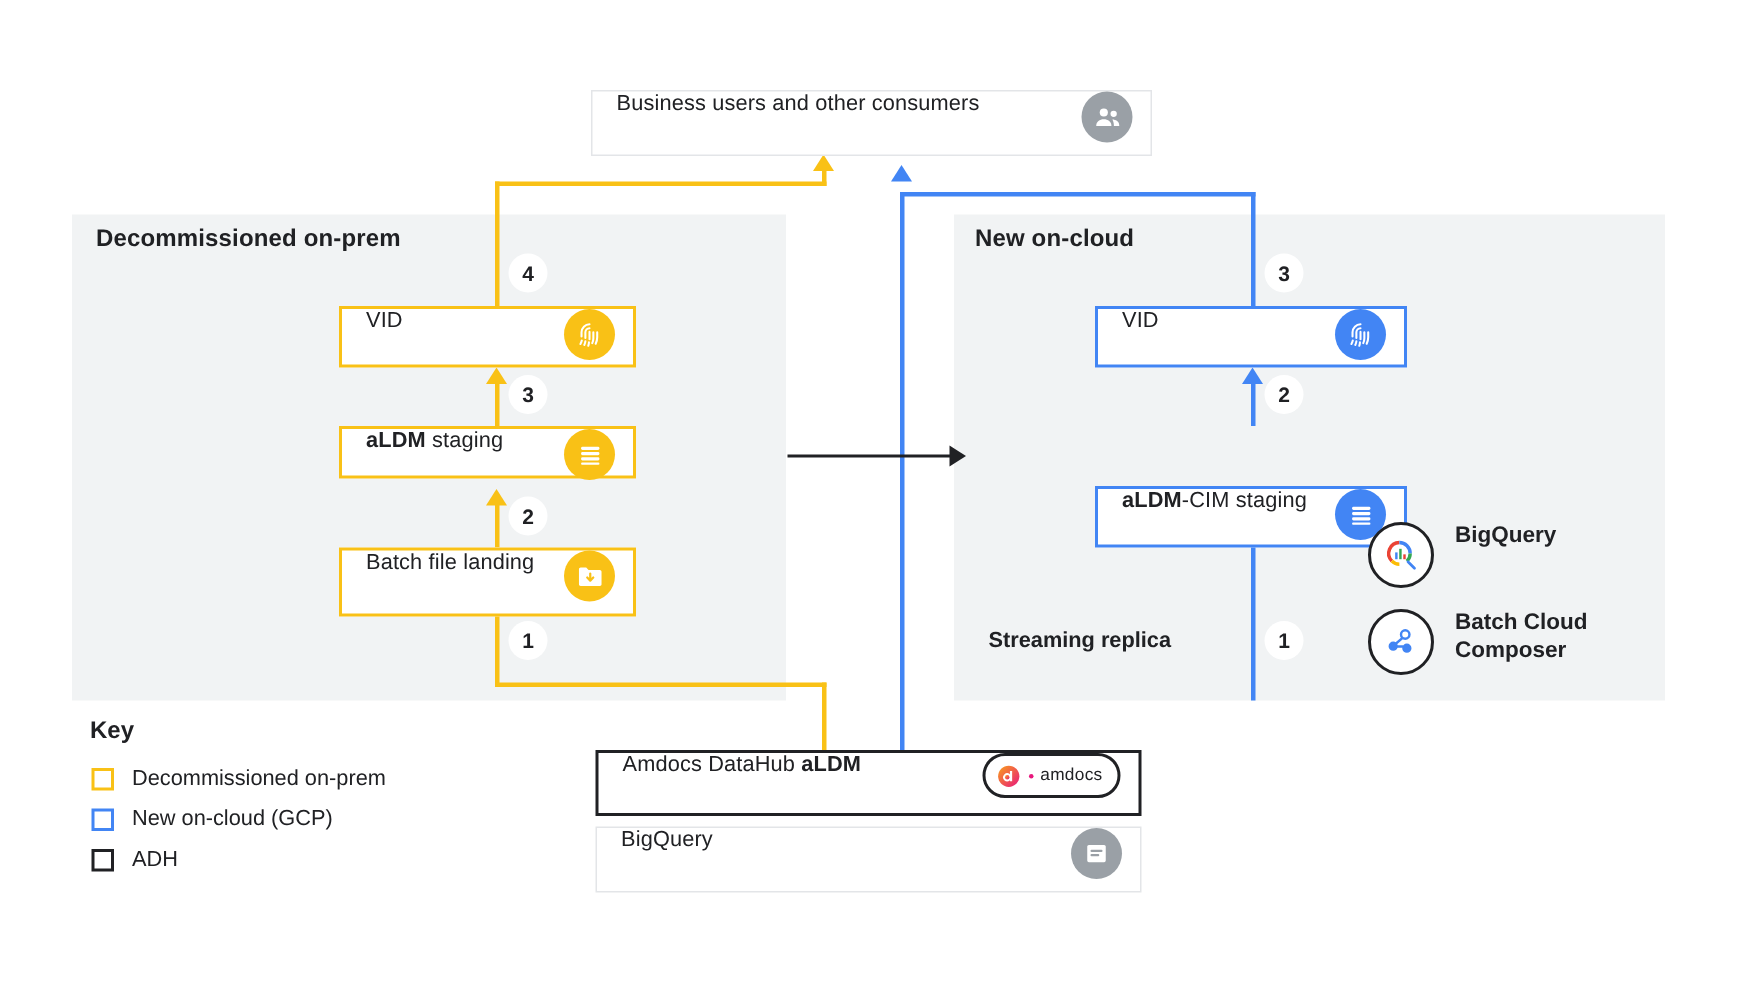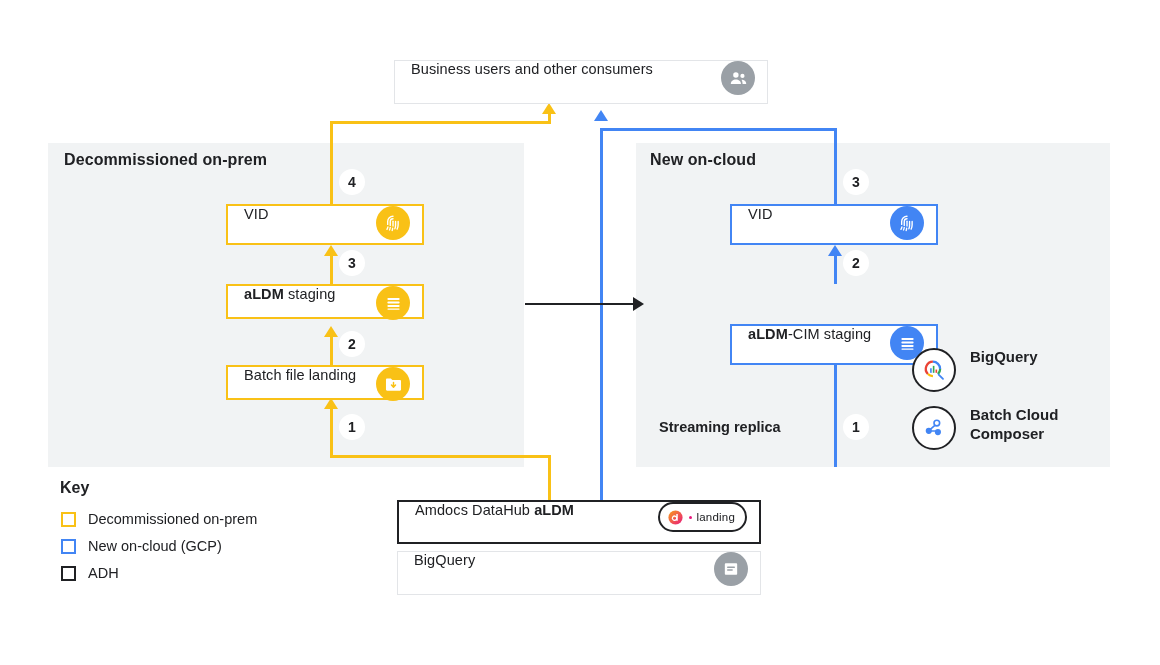--- a/index.html
+++ b/index.html
@@ -211,21 +211,21 @@
     <div class="glyph y">
       <svg width="21" height="21" viewBox="0 0 24 24" fill="#ffffff">
         <rect x="5" y="5.6" width="14" height="2.4" rx="1.1"></rect>
         <rect x="5" y="9.6" width="14" height="2.4" rx="1.1"></rect>
         <rect x="5" y="13.6" width="14" height="2.4" rx="1.1"></rect>
         <rect x="5" y="17.6" width="14" height="1.6" rx="0.8"></rect>
       </svg>
     </div>
   </div>
 
-  <div class="node yellow" style="left:226px; top:365px; width:198px; height:35px;">
+  <div class="node yellow" style="left:226px; top:365px; width:198px; height:46px;">
     <div class="label">Batch file landing</div>
     <div class="glyph y">
       <svg width="21" height="21" viewBox="0 0 24 24" fill="#ffffff">
         <path d="M3.4 6.3c0-.7.6-1.3 1.3-1.3h4.2l1.8 1.9h8.6c.7 0 1.3.6 1.3 1.3v9.5c0 .7-.6 1.3-1.3 1.3H4.7c-.7 0-1.3-.6-1.3-1.3z"></path>
         <path d="M12 9.6v4.4M9.7 12.6 12 15l2.3-2.4" stroke="#F9C116" stroke-width="1.7" stroke-linecap="round" stroke-linejoin="round" fill="none"></path>
       </svg>
     </div>
   </div>
 
   <div class="node blue" style="left:730px; top:204px; width:208px; height:41px;">
@@ -310,21 +310,21 @@
           <linearGradient id="amg" x1="0" y1="0" x2="1" y2="1">
             <stop offset="0%" stop-color="#F9A01B"></stop>
             <stop offset="100%" stop-color="#E8177D"></stop>
           </linearGradient>
         </defs>
         <circle cx="12" cy="12" r="10" fill="url(#amg)"></circle>
         <path d="M15.2 7.1v9.6h-2.1v-.9a3.8 3.8 0 1 1 0-5.6V7.1z" fill="#ffffff"></path>
         <circle cx="10.6" cy="13" r="2.1" fill="url(#amg)"></circle>
       </svg>
       <span class="amdocs-dot"></span>
-      <span class="amdocs-word">landing</span>
+      <span class="amdocs-word">amdocs</span>
     </div>
   </div>
 
   <div class="node plain" style="left:397px; top:551px; width:364px; height:44px;">
     <div class="label">BigQuery</div>
     <div class="glyph g">
       <svg width="20" height="20" viewBox="0 0 24 24" fill="#ffffff">
         <path d="M4.6 6.4c0-.7.6-1.3 1.3-1.3h12.2c.7 0 1.3.6 1.3 1.3v11.2c0 .7-.6 1.3-1.3 1.3H5.9c-.7 0-1.3-.6-1.3-1.3z"></path>
         <rect x="7.2" y="9" width="9.6" height="1.7" rx=".8" fill="#9aa0a6"></rect>
         <rect x="7.2" y="12.4" width="7" height="1.7" rx=".8" fill="#9aa0a6"></rect>

